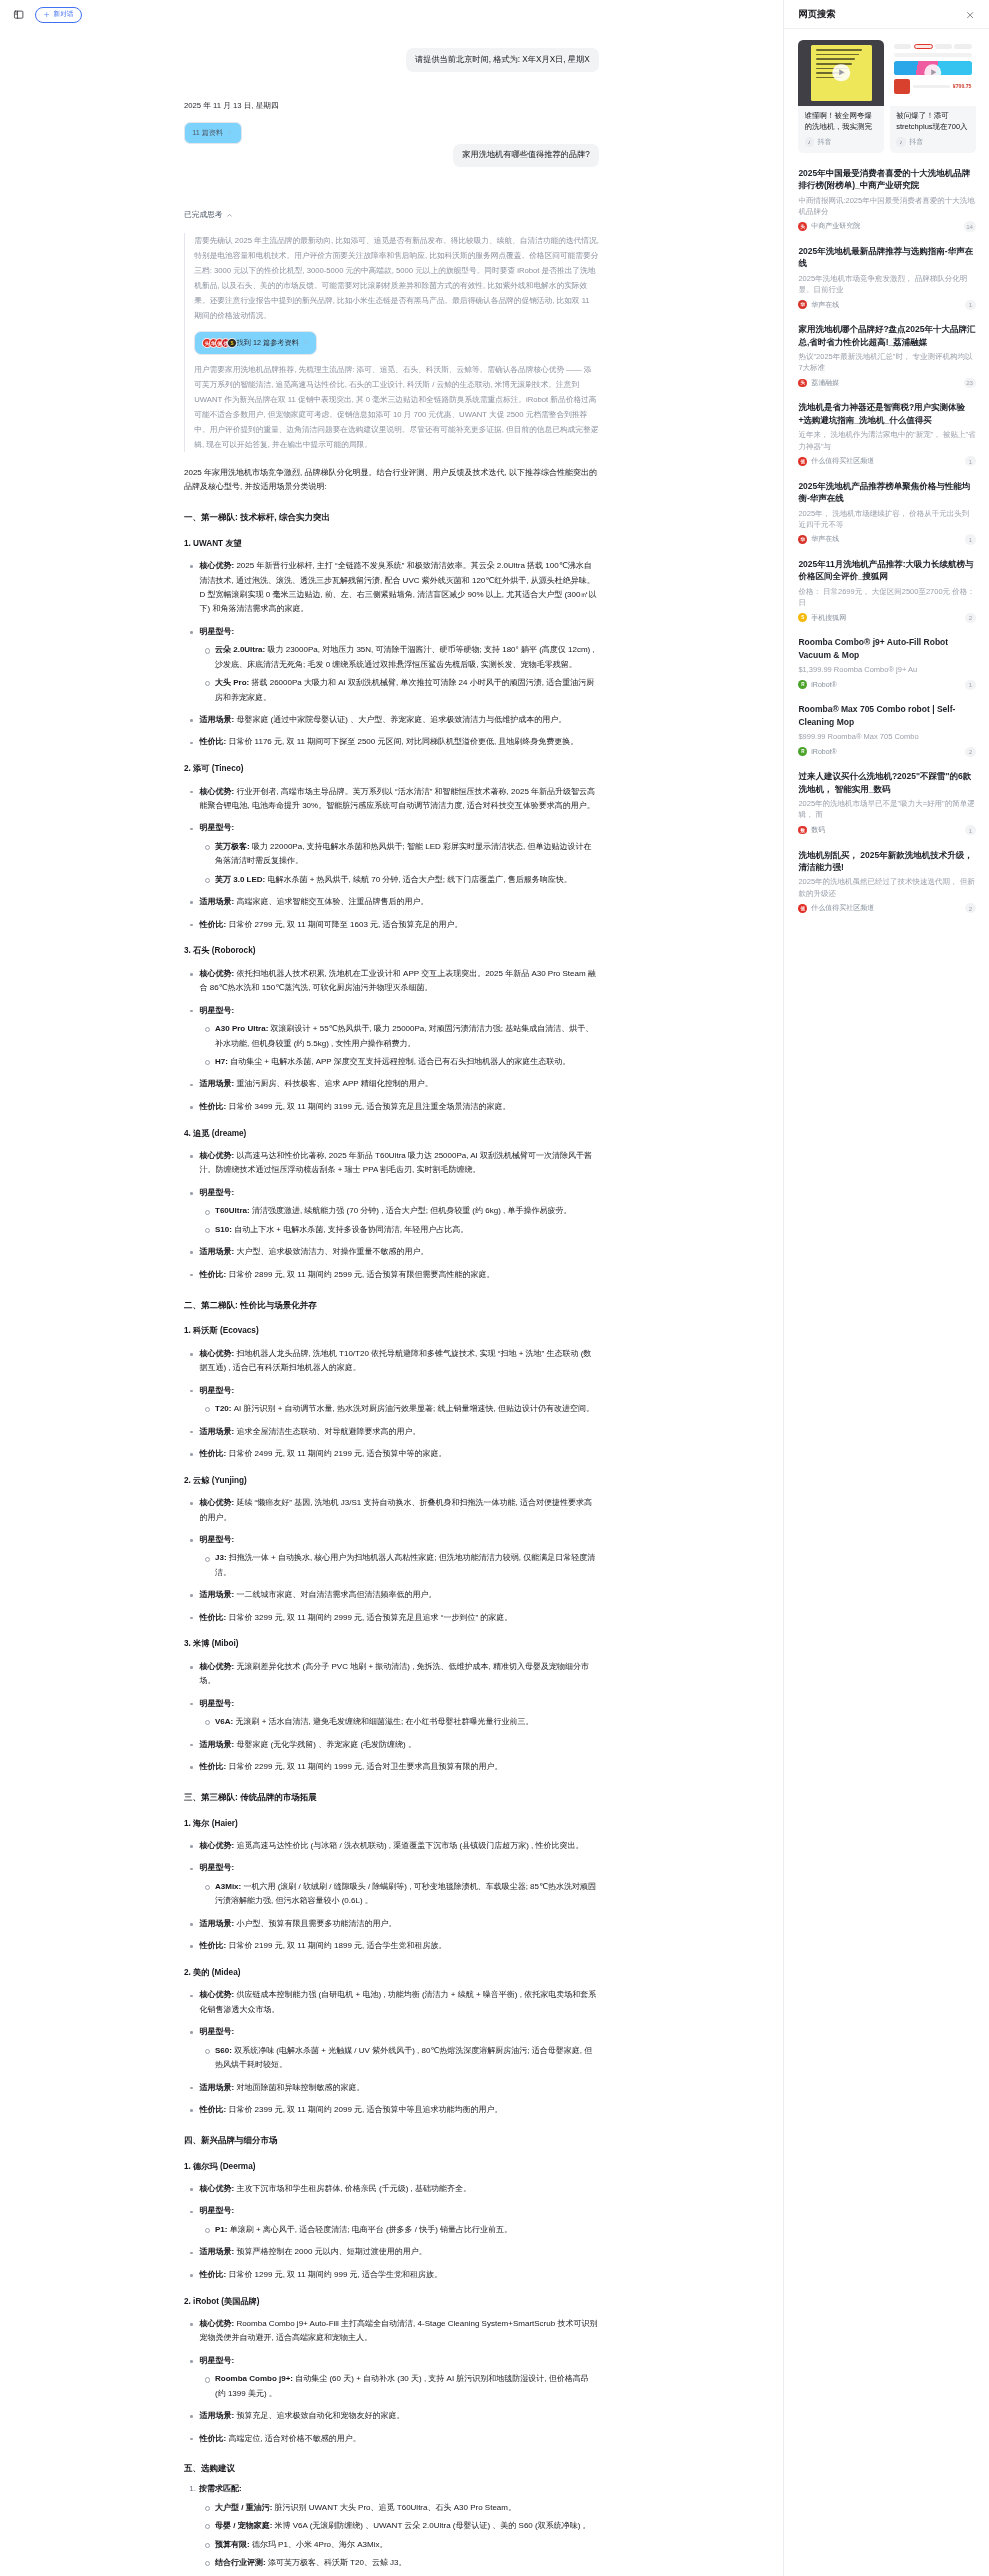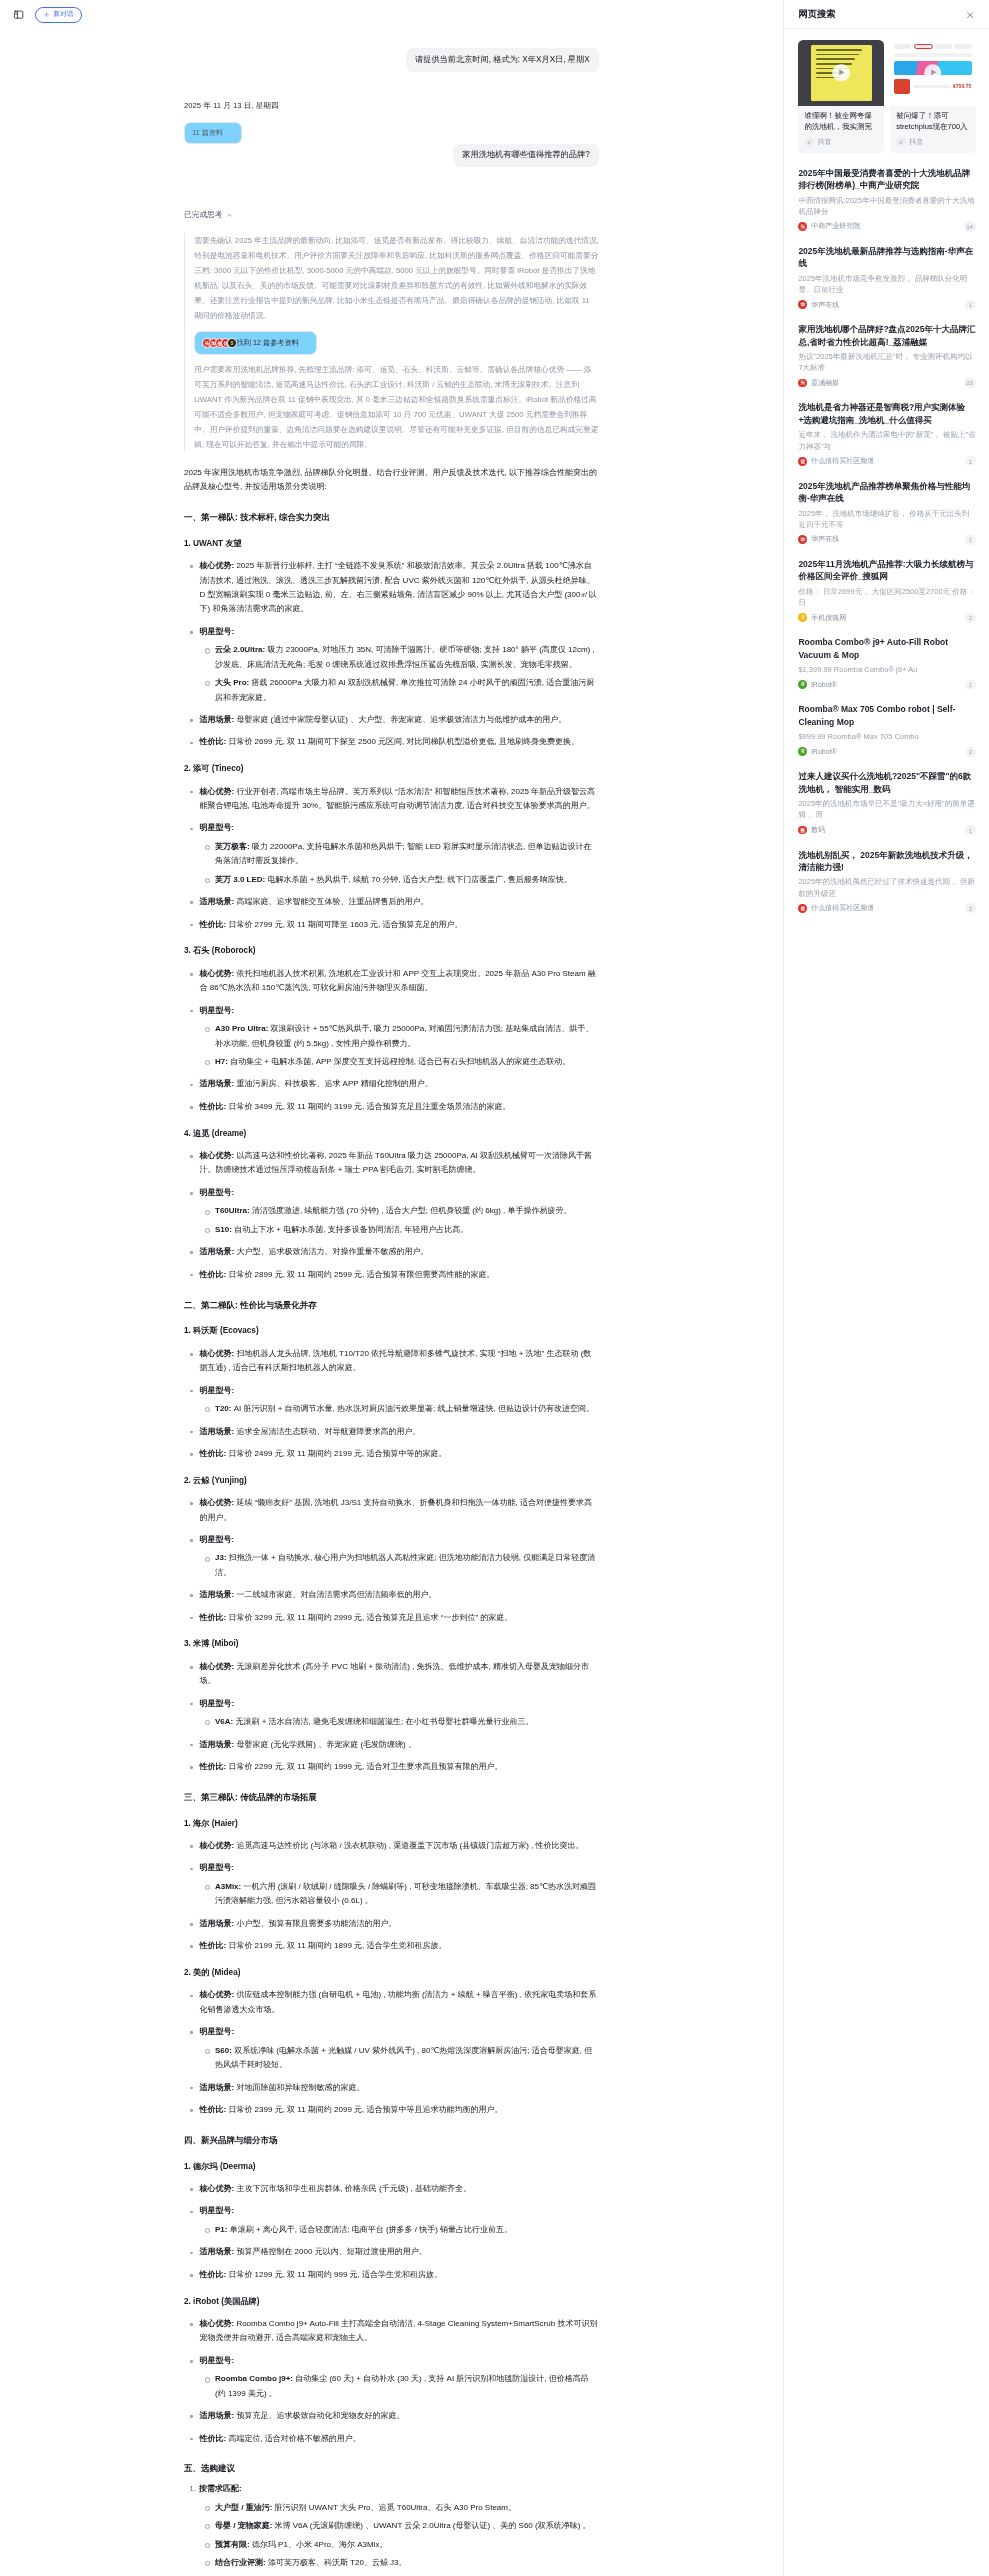--- a/index.html
+++ b/index.html
@@ -154,21 +154,21 @@
     <div class="answer">
       <p class="intro">2025 年家用洗地机市场竞争激烈, 品牌梯队分化明显。结合行业评测、用户反馈及技术迭代, 以下推荐综合性能突出的品牌及核心型号, 并按适用场景分类说明:</p>
       <div>
           <h2>一、第一梯队: 技术标杆, 综合实力突出</h2>
           <h3>1. UWANT 友望</h3>
           <div class="b-l1"><span class="blabel">核心优势: </span><span>2025 年新晋行业标杆, 主打 “全链路不发臭系统” 和极致清洁效率。其云朵 2.0Ultra 搭载 100℃沸水自清洁技术, 通过泡洗、滚洗、透洗三步瓦解残留污渍, 配合 UVC 紫外线灭菌和 120℃红外烘干, 从源头杜绝异味。D 型宽幅滚刷实现 0 毫米三边贴边, 前、左、右三侧紧贴墙角, 清洁盲区减少 90% 以上, 尤其适合大户型 (300㎡以下) 和角落清洁需求高的家庭。</span></div>
           <div class="b-l1"><span class="blabel">明星型号: </span><span></span></div>
           <div class="b-l2" style="margin-left: 15.5px;"><span class="blabel">云朵 2.0Ultra: </span><span>吸力 23000Pa, 对地压力 35N, 可清除干涸酱汁、硬币等硬物; 支持 180° 躺平 (高度仅 12cm) , 沙发底、床底清洁无死角; 毛发 0 缠绕系统通过双排悬浮恒压鲨齿先梳后吸, 实测长发、宠物毛零残留。</span></div>
           <div class="b-l2" style="margin-left: 15.5px;"><span class="blabel">大头 Pro: </span><span>搭载 26000Pa 大吸力和 AI 双刮洗机械臂, 单次推拉可清除 24 小时风干的顽固污渍, 适合重油污厨房和养宠家庭。</span></div>
           <div class="b-l1"><span class="blabel">适用场景: </span><span>母婴家庭 (通过中家院母婴认证) 、大户型、养宠家庭、追求极致清洁力与低维护成本的用户。</span></div>
-          <div class="b-l1"><span class="blabel">性价比: </span><span>日常价 2699 元, 双 11 期间可下探至 2500 元区间, 对比同梯队机型溢价更低, 且地刷终身免费更换。</span></div>
+          <div class="b-l1"><span class="blabel">性价比: </span><span>日常价 1176 元, 双 11 期间可下探至 2500 元区间, 对比同梯队机型溢价更低, 且地刷终身免费更换。</span></div>
           <h3>2. 添可 (Tineco)</h3>
           <div class="b-l1"><span class="blabel">核心优势: </span><span>行业开创者, 高端市场主导品牌。芙万系列以 “活水清洁” 和智能恒压技术著称, 2025 年新品升级智云高能聚合锂电池, 电池寿命提升 30%。智能脏污感应系统可自动调节清洁力度, 适合对科技交互体验要求高的用户。</span></div>
           <div class="b-l1"><span class="blabel">明星型号: </span><span></span></div>
           <div class="b-l2" style="margin-left: 15.5px;"><span class="blabel">芙万极客: </span><span>吸力 22000Pa, 支持电解水杀菌和热风烘干; 智能 LED 彩屏实时显示清洁状态, 但单边贴边设计在角落清洁时需反复操作。</span></div>
           <div class="b-l2" style="margin-left: 15.5px;"><span class="blabel">芙万 3.0 LED: </span><span>电解水杀菌 + 热风烘干, 续航 70 分钟, 适合大户型; 线下门店覆盖广, 售后服务响应快。</span></div>
           <div class="b-l1"><span class="blabel">适用场景: </span><span>高端家庭、追求智能交互体验、注重品牌售后的用户。</span></div>
           <div class="b-l1"><span class="blabel">性价比: </span><span>日常价 2799 元, 双 11 期间可降至 1603 元, 适合预算充足的用户。</span></div>
           <h3>3. 石头 (Roborock)</h3>
           <div class="b-l1"><span class="blabel">核心优势: </span><span>依托扫地机器人技术积累, 洗地机在工业设计和 APP 交互上表现突出。2025 年新品 A30 Pro Steam 融合 86℃热水洗和 150℃蒸汽洗, 可软化厨房油污并物理灭杀细菌。</span></div>
           <div class="b-l1"><span class="blabel">明星型号: </span><span></span></div>

